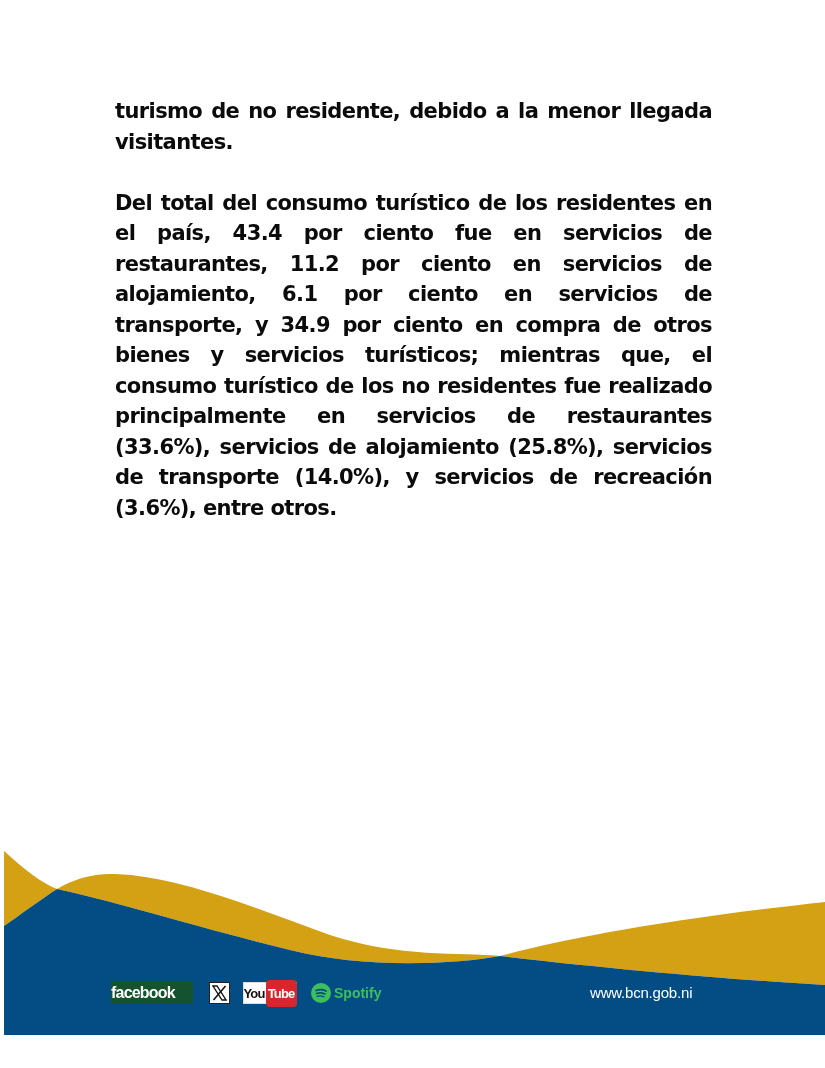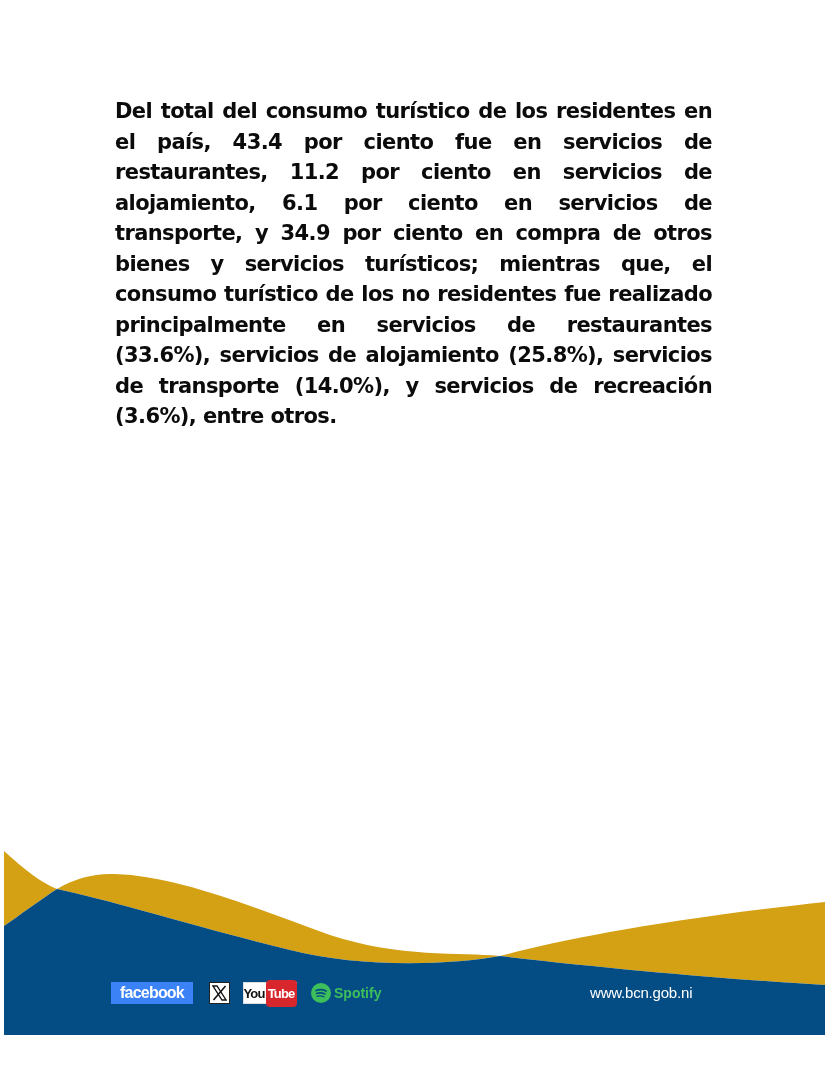--- a/index.html
+++ b/index.html
@@ -15,23 +15,23 @@
     letter-spacing:-0.6px;
   }
   .para { margin:0; text-align:justify; text-align-last:left; }
   .para.p1 { margin-bottom:30.5px; }
   .para.p2 { margin-bottom:46px; }
   .para.place { margin:0; }
   .footer { position:absolute; left:0; top:840px; width:825px; height:228px; }
   .footer svg.waves { position:absolute; left:0; top:0; }
   .social { position:absolute; top:142px; left:111px; height:22px; display:flex; align-items:center; }
   .fb {
-    width:82px; height:22px; background:#3b82f6; color:#fff;
+    width:82px; height:22px; background:#14532d; color:#fff;
     font-family:"Liberation Sans", sans-serif; font-weight:bold; font-size:16px;
-    line-height:22px; text-align:center; letter-spacing:-0.8px;
+    line-height:22px; letter-spacing:-0.8px;
   }
   .xbox {
     margin-left:16px; width:21px; height:22px; background:#fff; box-sizing:border-box;
     border:1px solid #222; display:flex; align-items:center; justify-content:center;
   }
   .yt {
     margin-left:13px; width:54px; height:22px; background:#fff; box-sizing:border-box;
     border:1px solid #ddd; display:flex; align-items:center; justify-content:center;
     font-family:"Liberation Sans", sans-serif; font-weight:bold; font-size:13px; letter-spacing:-0.8px;
   }
@@ -42,20 +42,21 @@
   .sp .label { margin-left:3px; color:#3DBF5C; font-family:"Liberation Sans", sans-serif; font-weight:bold; font-size:14px; }
   .url {
     position:absolute; left:590px; top:144px; color:#ffffff;
     font-family:"Liberation Sans", sans-serif; font-size:15px; letter-spacing:-0.2px;
   }
 </style>
 </head>
 <body>
 
 <div class="content">
+  <p class="para p1">turismo de no residente, debido a la menor llegada visitantes.</p>
   <p class="para p2">Del total del consumo turístico de los residentes en el país, 43.4 por ciento fue en servicios de restaurantes, 11.2 por ciento en servicios de alojamiento, 6.1 por ciento en servicios de transporte, y 34.9 por ciento en compra de otros bienes y servicios turísticos; mientras que, el consumo turístico de los no residentes fue realizado principalmente en servicios de restaurantes (33.6%), servicios de alojamiento (25.8%), servicios de transporte (14.0%), y servicios de recreación (3.6%), entre otros.</p>
 </div>
 
 <div class="footer">
   <svg class="waves" width="825" height="228" viewBox="0 0 825 228">
 
     <path d="M4,11 C25,30 40,42 57,49 C75,38 95,33 115,34 C180,36 260,70 330,95 C400,118 460,112 500,116 C560,100 660,80 825,62 L825,145 C740,140 620,130 500,116 C450,125 360,128 290,110 C200,88 110,60 57,49 C40,60 20,75 4,86 Z" fill="#D4A115"></path>
 
     <path d="M4,86 C20,75 40,60 57,49 C110,60 200,88 290,110 C360,128 450,125 500,116 C620,130 740,140 825,145 L825,195 L4,195 Z" fill="#044C84"></path>
   </svg>

